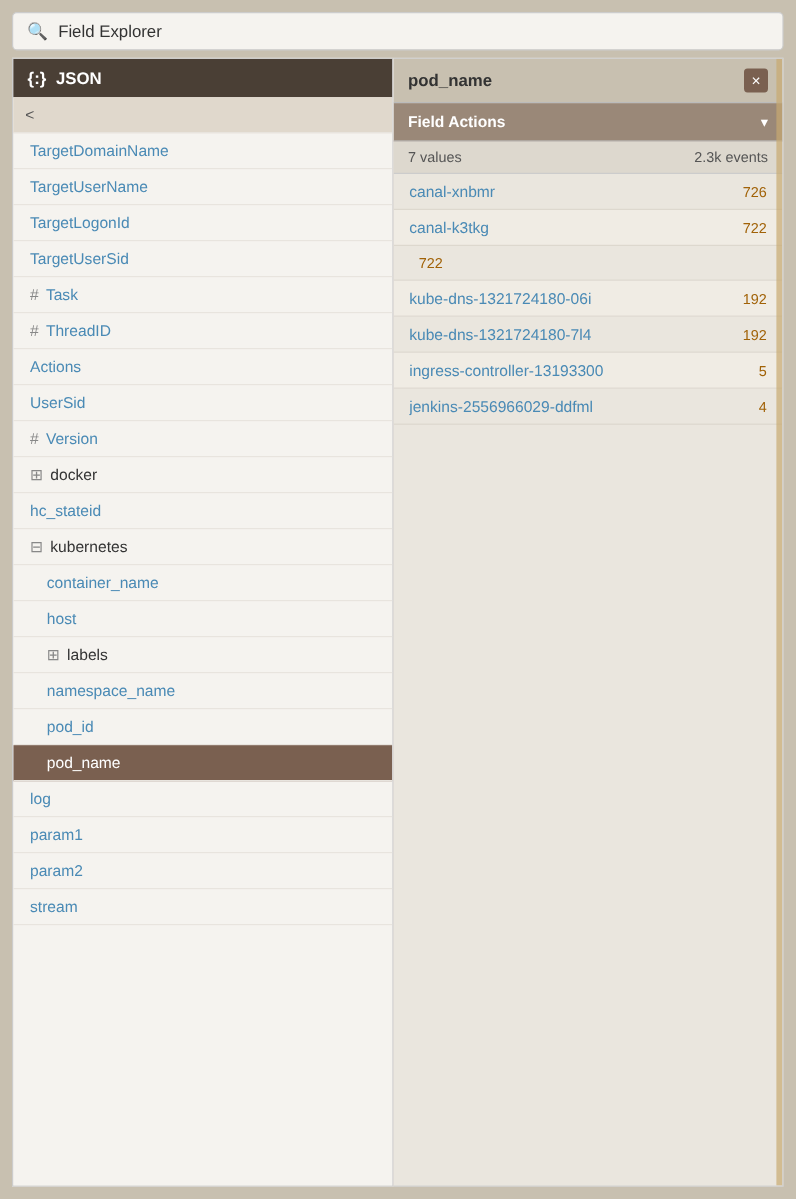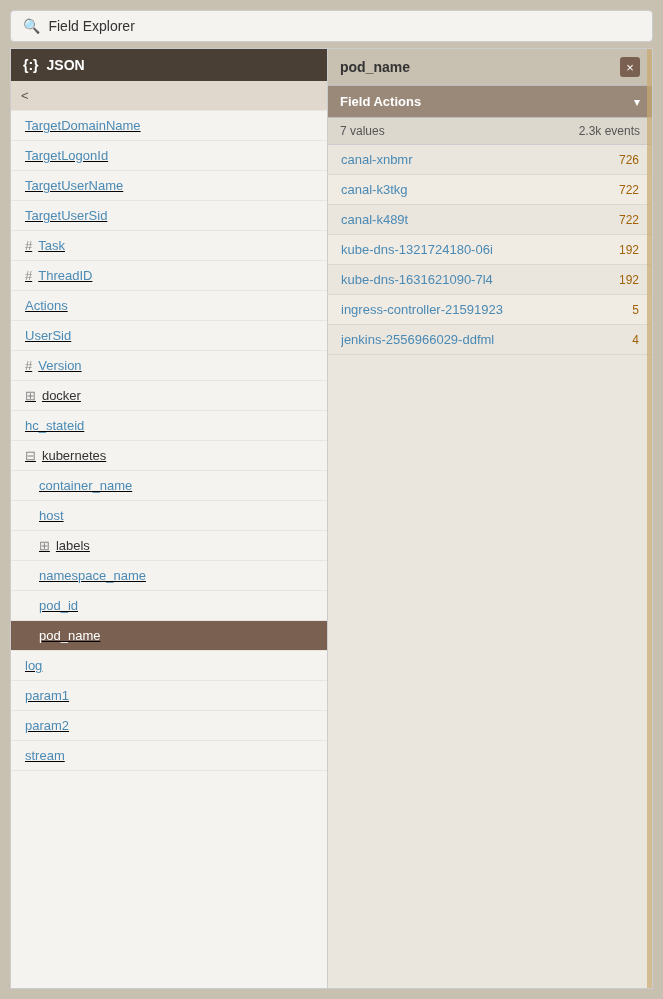--- a/index.html
+++ b/index.html
@@ -72,21 +72,20 @@
       font-size: 14px;
       font-weight: bold;
       display: flex;
       align-items: center;
       gap: 8px;
     }
 
     .field-list {
       overflow-y: auto;
       flex: 1;
-      text-decoration: underline;
     }
 
     .field-item {
       padding: 7px 14px;
       color: #4a8ab5;
       cursor: pointer;
       border-bottom: 1px solid #e8e4de;
       font-size: 13px;
       display: flex;
       align-items: center;
@@ -240,24 +239,24 @@
 
       <div class="field-item" style="background:#e0d8cc; color:#555; padding:7px 10px;">
         <span>&lt;</span>
       </div>
 
       <div class="field-list" id="field-list-container">
       <div class="field-item">
             <span>TargetDomainName</span>
           </div>
           <div class="field-item">
+            <span>TargetUserName</span>
+          </div>
+          <div class="field-item">
             <span>TargetLogonId</span>
-          </div>
-          <div class="field-item">
-            <span>TargetUserName</span>
           </div>
           <div class="field-item">
             <span>TargetUserSid</span>
           </div>
           <div class="field-item">
             <span class="field-prefix"># </span>
             <span>Task</span>
           </div>
           <div class="field-item">
             <span class="field-prefix"># </span>
@@ -338,33 +337,32 @@
       <div class="values-list" id="values-list-container">
       <div class="value-item">
             <span class="value-name">canal-xnbmr</span>
             <span class="value-count">726</span>
           </div>
           <div class="value-item">
             <span class="value-name">canal-k3tkg</span>
             <span class="value-count">722</span>
           </div>
           <div class="value-item">
-            <span class="value-name">canal-k489t</span>
             <span class="value-count">722</span>
           </div>
           <div class="value-item">
             <span class="value-name">kube-dns-1321724180-06i</span>
             <span class="value-count">192</span>
           </div>
           <div class="value-item">
-            <span class="value-name">kube-dns-1631621090-7l4</span>
+            <span class="value-name">kube-dns-1321724180-7l4</span>
             <span class="value-count">192</span>
           </div>
           <div class="value-item">
-            <span class="value-name">ingress-controller-21591923</span>
+            <span class="value-name">ingress-controller-13193300</span>
             <span class="value-count">5</span>
           </div>
           <div class="value-item">
             <span class="value-name">jenkins-2556966029-ddfml</span>
             <span class="value-count">4</span>
           </div>
         </div>
 
       <div class="right-accent"></div>
     </div>

